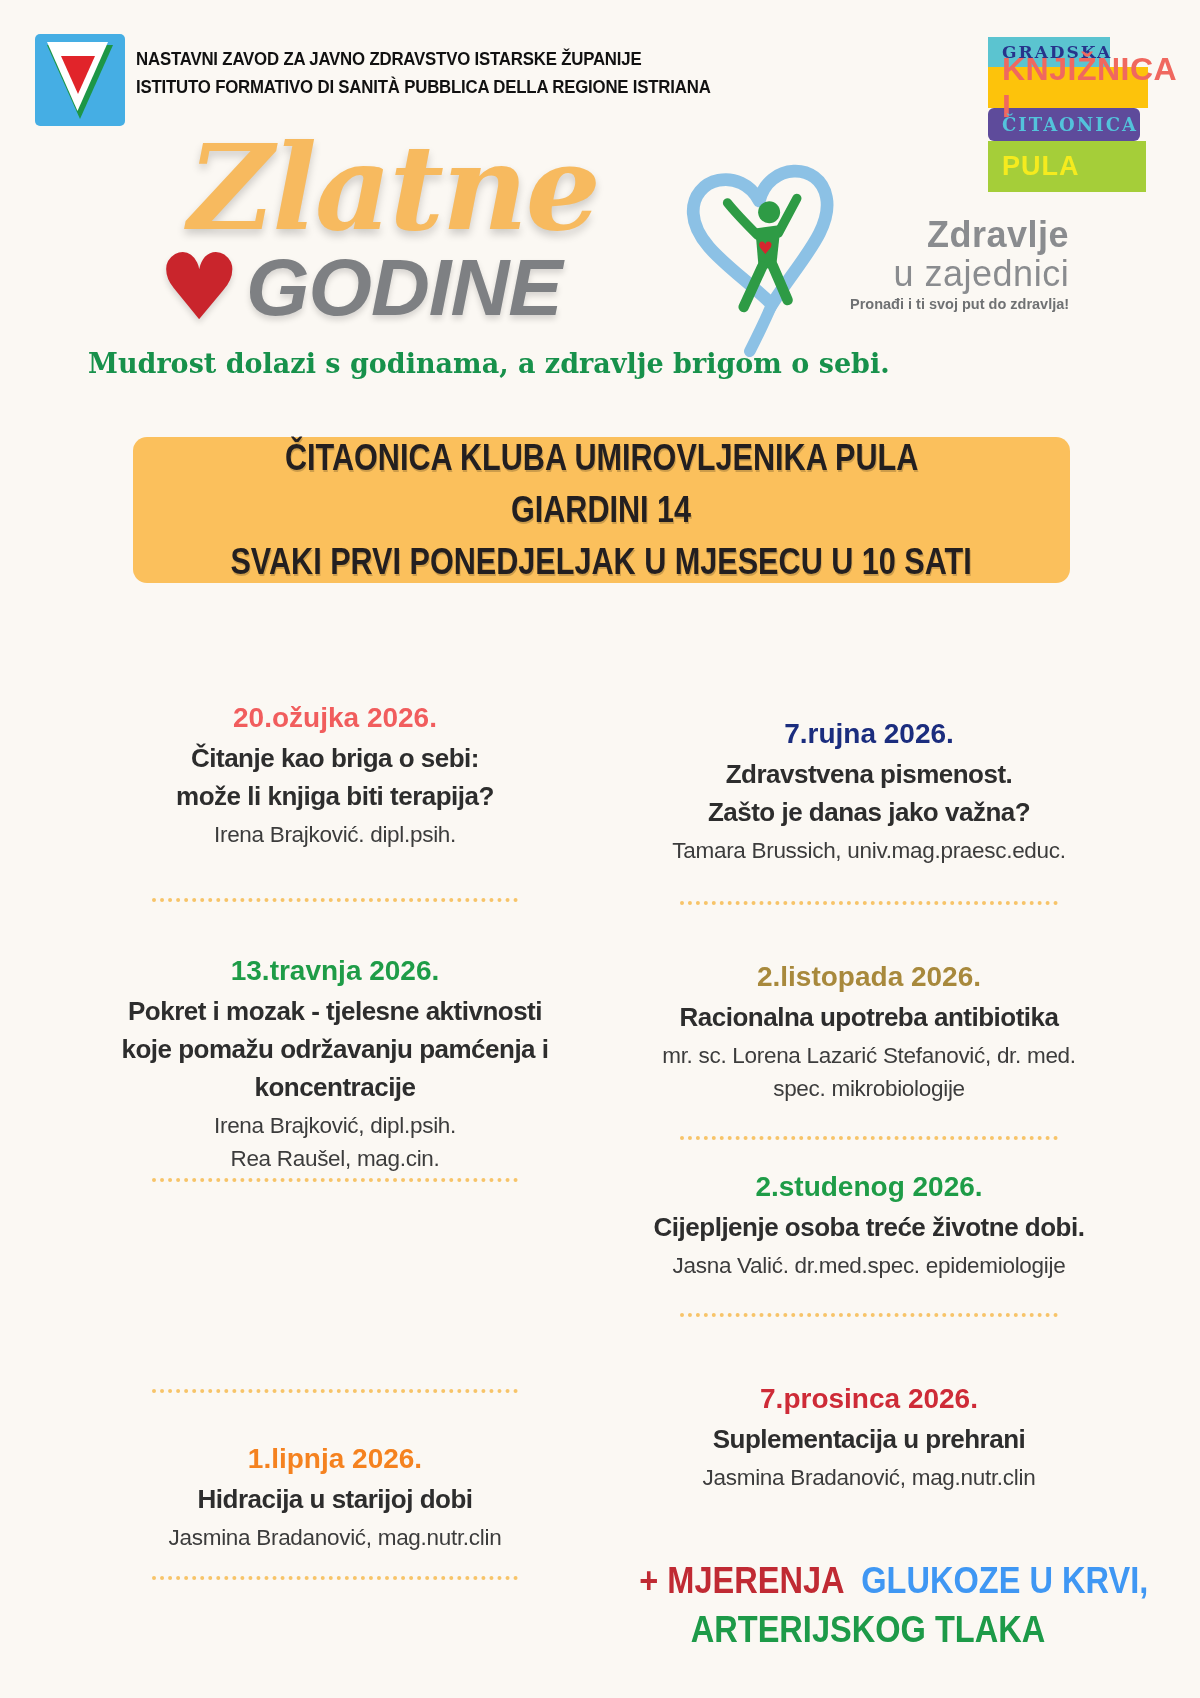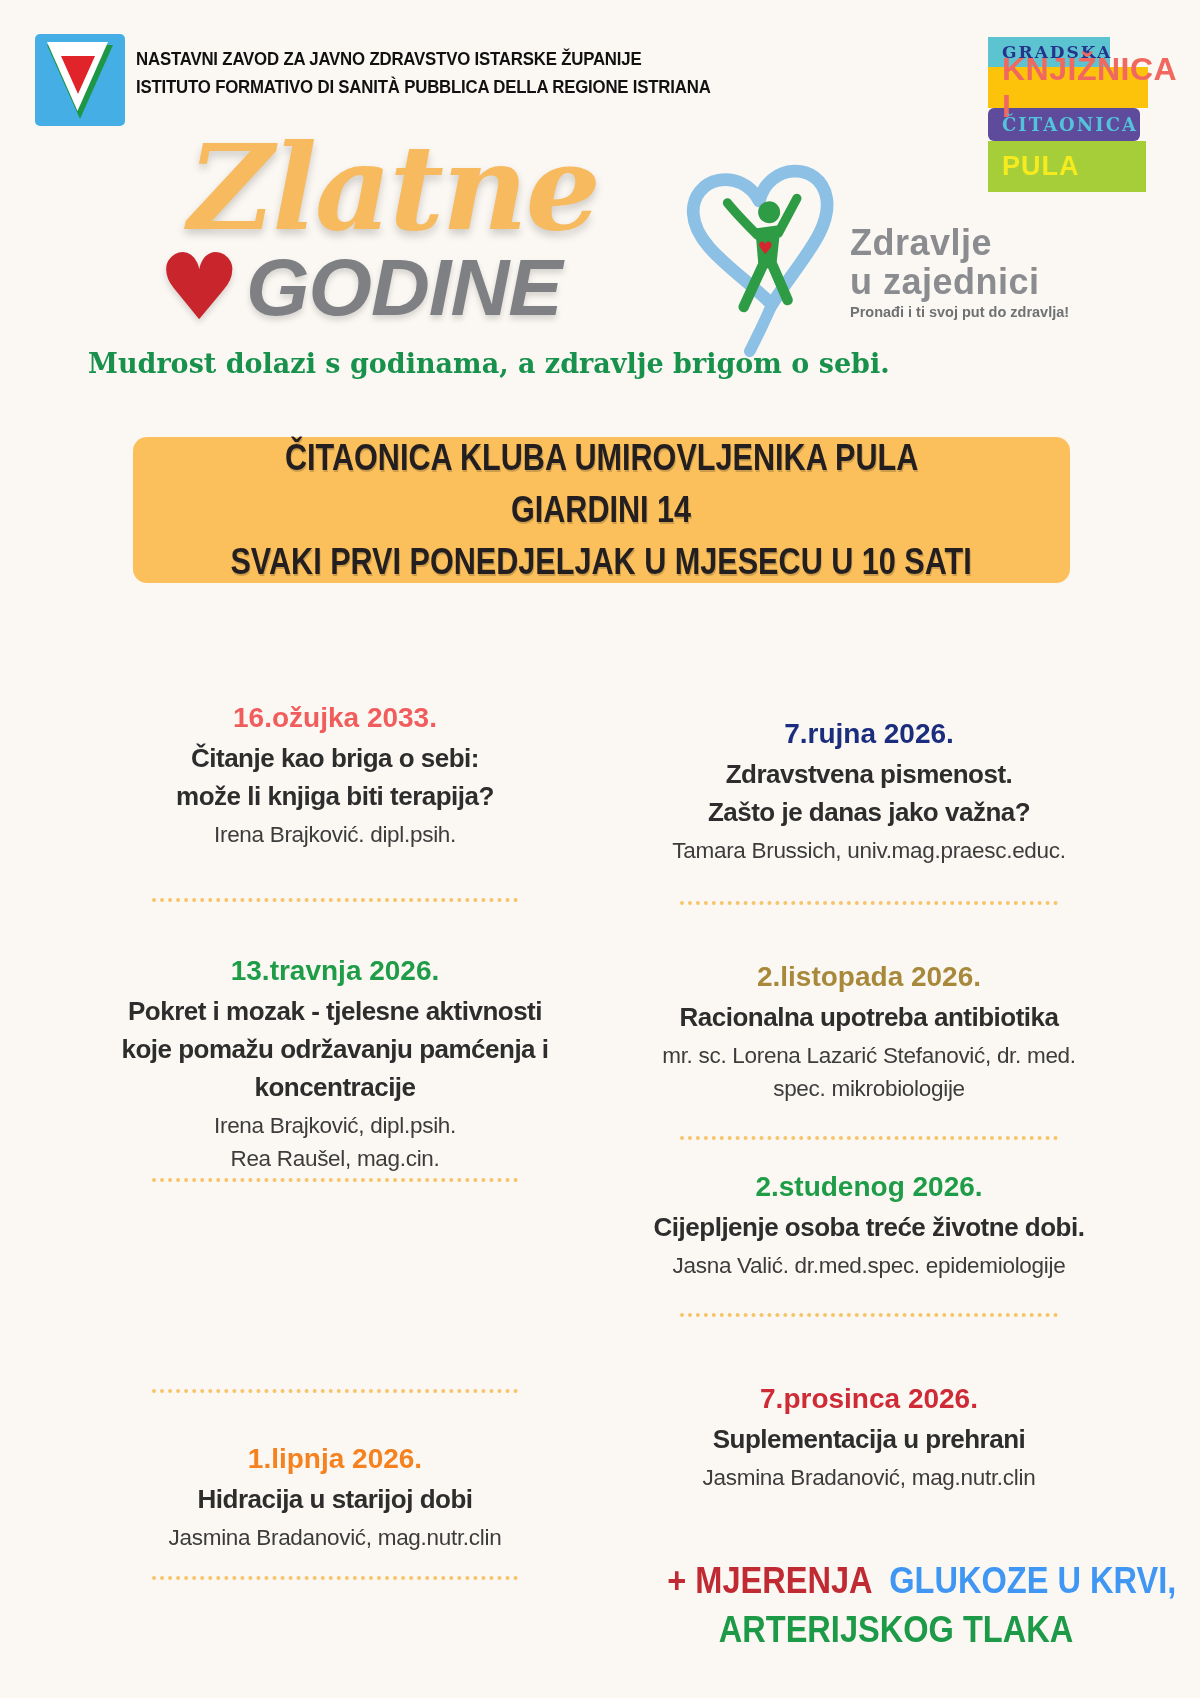--- a/index.html
+++ b/index.html
@@ -34,23 +34,23 @@
   .heart-glyph{font-family:"DejaVu Sans",sans-serif; font-size:92px; color:#C9252C;
     line-height:1; margin-right:6px; text-shadow:0 4px 6px rgba(0,0,0,0.15);}
   .godine{font-style:italic; font-weight:bold; font-size:80px; color:#7E8083;
     letter-spacing:-1px; transform:scaleX(1.02); transform-origin:left center;
     text-shadow:0 4px 6px rgba(0,0,0,0.15);}
   .motto{position:absolute; left:88px; top:348px;
     font-family:"DejaVu Serif",serif; font-weight:bold; font-size:27px; color:#17914B;}
   
   .health-logo{position:absolute; left:672px; top:140px; width:470px; height:230px;}
   .health-heart{position:absolute; left:0; top:0;}
-  .health-text{position:absolute; left:178px; top:84px; color:#8A8C8F;}
+  .health-text{position:absolute; left:178px; top:76px; color:#8A8C8F;text-align:right;}
   .health-line1{font-size:36px; font-weight:bold; letter-spacing:0.5px; line-height:38px;}
-  .health-line2{font-size:36px; font-weight:bold; letter-spacing:0.5px; line-height:40px;}
+  .health-line2{font-size:36px; font-weight:normal; letter-spacing:0.5px; line-height:40px;}
   .health-tagline{font-size:14.5px; font-weight:bold; color:#6F7173; margin-top:2px;}
   
   .banner{position:absolute; left:133px; top:437px; width:937px; height:146px;
     background:#FBC05C; border-radius:14px;
     display:flex; flex-direction:column; justify-content:center; align-items:center;}
   .banner-line{font-weight:bold; font-size:36px; color:#231F20; line-height:52px;
     letter-spacing:0px; transform:scaleX(0.85); white-space:nowrap;
     text-shadow:1px 2px 0 rgba(0,0,0,0.18);}
   
   .col{position:absolute; text-align:center;}
@@ -69,21 +69,21 @@
   .col-left .item-0{top:702px;}  .col-left .item-1{top:898px;}
   .col-left .item-2{top:955px;}  .col-left .item-3{top:1178px;}
   .col-left .item-4{top:1199px;} .col-left .item-5{top:1389px;}
   .col-left .item-6{top:1443px;} .col-left .item-7{top:1576px;}
   
   .col-right .item-0{top:718px;}  .col-right .item-1{top:901px;}
   .col-right .item-2{top:961px;}  .col-right .item-3{top:1136px;}
   .col-right .item-4{top:1171px;} .col-right .item-5{top:1313px;}
   .col-right .item-6{top:1383px;}
   
-  .footer{position:absolute; left:636px; top:1556px; width:520px; text-align:center;}
+  .footer{position:absolute; left:608px; top:1556px; width:520px; text-align:center;}
   .footer-line{font-weight:bold; font-size:37px; line-height:49px; white-space:nowrap;
     transform:scaleX(0.88); transform-origin:center;}
   .fw-measure{color:#C02A33;} .fw-glucose{color:#3F97F3; margin-left:10px;}
   .fw-pressure{color:#1D9A48;}
 </style>
 </head>
 <body>
 
 <div class="page">
 
@@ -133,21 +133,21 @@
   </div>
 
   <div class="banner">
     <div class="banner-line">ČITAONICA KLUBA UMIROVLJENIKA PULA</div>
     <div class="banner-line">GIARDINI 14</div>
     <div class="banner-line">SVAKI PRVI PONEDJELJAK U MJESECU U 10 SATI</div>
   </div>
 
   <div class="col col-left" id="col-left">
       <div class="event item-0">
-        <div class="ev-date" style="color: rgb(241, 93, 93);">16.ožujka 2033.</div>
+        <div class="ev-date" style="color: rgb(241, 93, 93);">20.ožujka 2026.</div>
         <div class="ev-title">Čitanje kao briga o sebi:
 može li knjiga biti terapija?</div>
         <div class="ev-speakers">Irena Brajković. dipl.psih.</div>
       </div>
       <div class="divider item-1"></div>
       <div class="event item-2">
         <div class="ev-date" style="color: rgb(30, 156, 71);">13.travnja 2026.</div>
         <div class="ev-title">Pokret i mozak - tjelesne aktivnosti
 koje pomažu održavanju pamćenja  i
 koncentracije</div>

